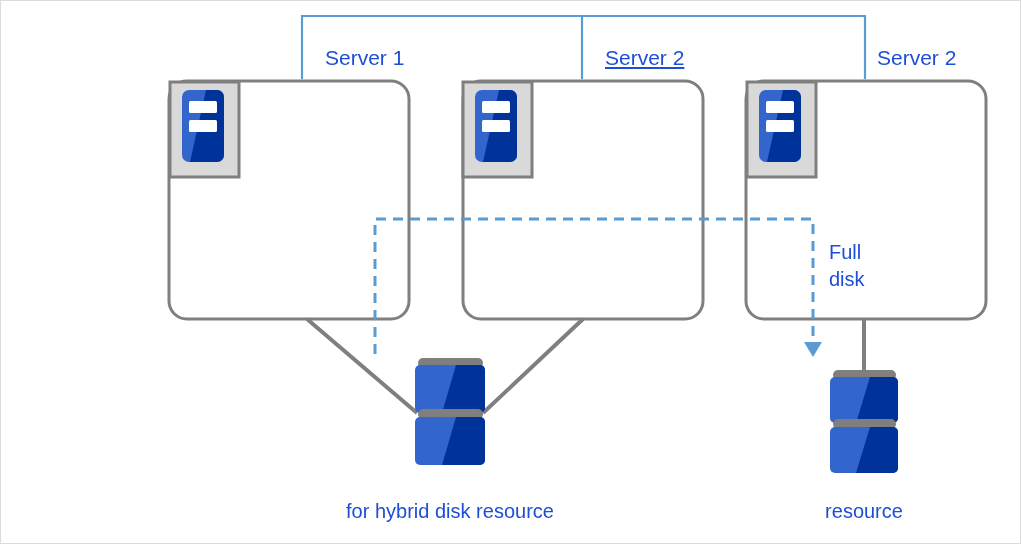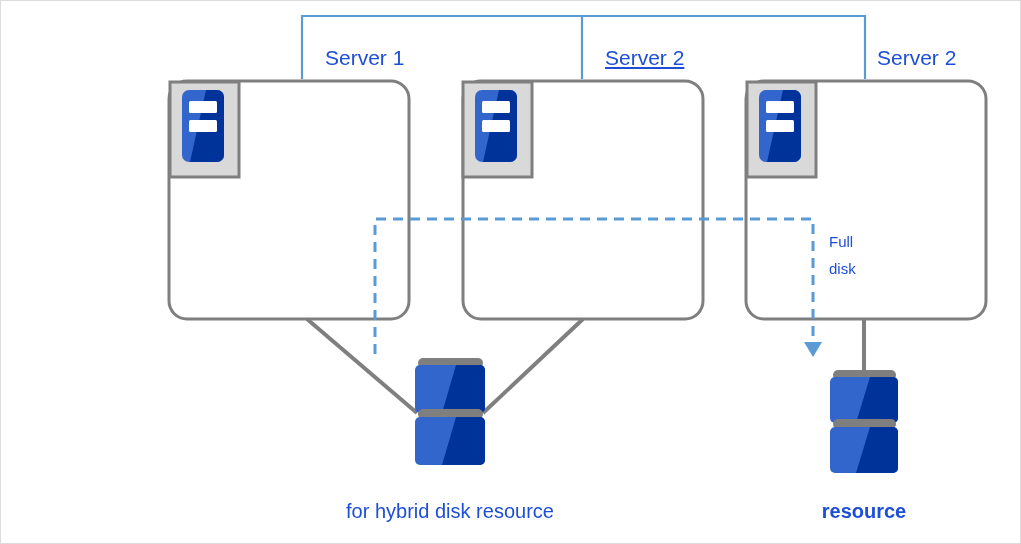--- a/index.html
+++ b/index.html
@@ -32,21 +32,21 @@
     font-size: 21px;
     line-height: 26px;
     white-space: pre;
     font-family: "Liberation Sans", sans-serif;
   }
   .label-center {
     text-align: center;
   }
   .srv-label { font-size: 21px; }
   .caption { font-size: 20px; line-height: 27px; }
-  .fullcopy { font-size: 15px; line-height: 30px; }
+  .fullcopy { font-size: 20px; line-height: 30px; margin-top: 10px; }
 </style>
 </head>
 <body>
 
 <div id="canvas">
 
   <svg id="svg-layer" viewBox="0 0 1021 544">
     <defs>
       <linearGradient id="diskGrad" x1="0" y1="0" x2="1" y2="0">
         <stop offset="0%" stop-color="#3366cc"></stop>
@@ -165,15 +165,15 @@
 
   <div class="label srv-label" style="left:604px; top:44px;text-decoration:underline;">Server 2</div>
 
   <div class="label srv-label" style="left:876px; top:44px;">Server 2</div>
 
   <div class="label fullcopy" style="left:828px; top:226px;">Full</div>
   <div class="label fullcopy" style="left:828px; top:253px;">disk</div>
 
   <div class="label caption label-center" style="left:299px; top:497px; width:300px;">for hybrid disk resource</div>
 
-  <div class="label caption label-center" style="left:713px; top:497px; width:300px;font-weight:bold;">resource</div>
+  <div class="label caption label-center" style="left:713px; top:497px; width:300px;">resource</div>
 
 </div>
 
 </body></html>

